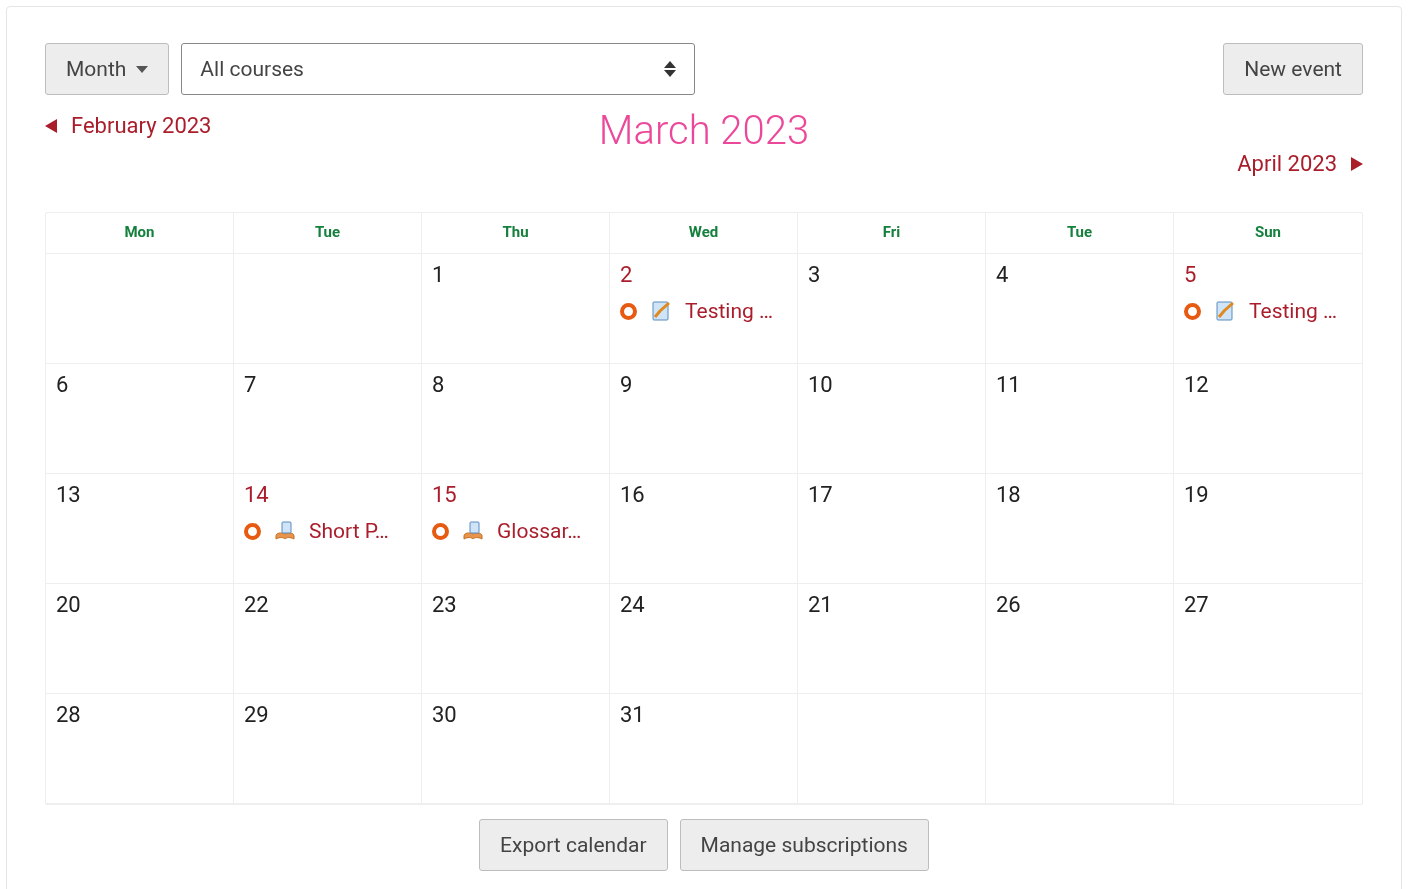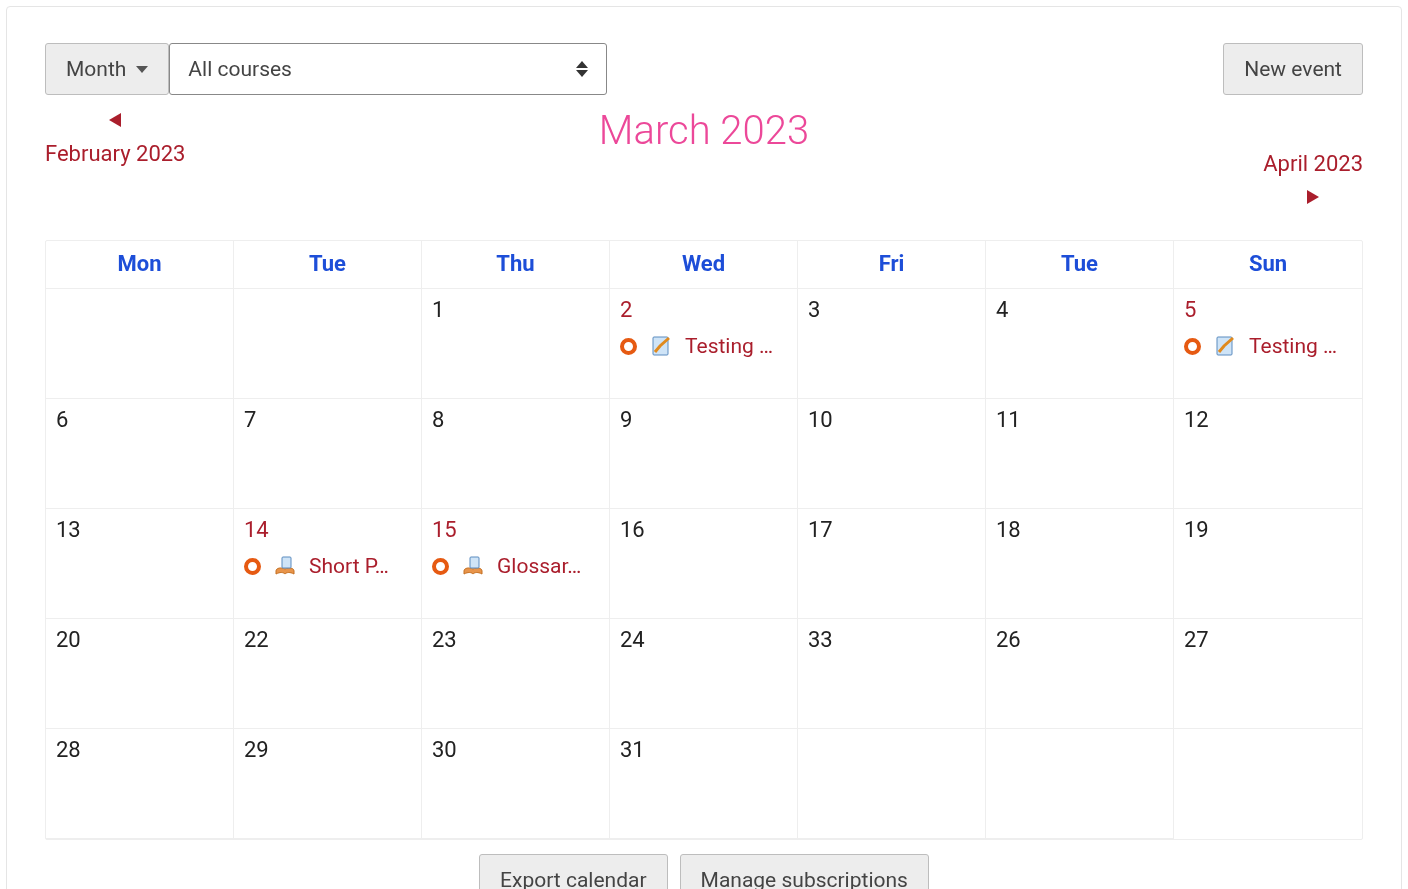--- a/index.html
+++ b/index.html
@@ -16,20 +16,21 @@
   }
   .panel {
     border: 1px solid #e5e5e5;
     border-radius: 4px;
     padding: 36px 38px 24px 38px;
   }
   
   .controls {
     display: flex;
     align-items: center;
+    gap: 12px;
     margin-bottom: 18px;
   }
   .spacer { flex: 1; }
   .btn {
     display: inline-flex;
     align-items: center;
     justify-content: center;
     gap: 10px;
     height: 52px;
     padding: 0 20px;
@@ -39,21 +40,21 @@
     font-size: 21px;
     color: #444;
     cursor: pointer;
     user-select: none;
   }
   .select {
     display: inline-flex;
     align-items: center;
     justify-content: space-between;
     height: 52px;
-    width: 438px;
+    width: 514px;
     padding: 0 18px;
     background: #fff;
     border: 1px solid #888;
     border-radius: 3px;
     font-size: 21px;
     color: #444;
     cursor: pointer;
     user-select: none;
   }
   .caret-down {
@@ -89,21 +90,20 @@
     margin-bottom: 4px;
   }
   .nav-link {
     display: inline-flex;
     align-items: center;
     gap: 14px;
     color: #aa1e2c;
     font-size: 22px;
     cursor: pointer;
     user-select: none;
-    flex-direction: column;
   }
   .nav-link.right { margin-left: auto; margin-top: 38px; }
   .tri-left, .tri-right {
     width: 0; height: 0;
     display: inline-block;
   }
   .tri-left {
     border-top: 7px solid transparent;
     border-bottom: 7px solid transparent;
     border-right: 12px solid #aa1e2c;
@@ -127,23 +127,23 @@
     margin-top: 36px;
     border: 1px solid #eee;
     border-radius: 2px;
   }
   .cal-head {
     display: grid;
     grid-template-columns: repeat(7, 1fr);
   }
   .cal-head .col {
     text-align: center;
-    font-size: 22px;
+    font-size: 15px;
     font-weight: 700;
-    color: #1d4ed8;
+    color: #15803d;
     padding: 10px 0 12px 0;
     border-right: 1px solid #eee;
     border-bottom: 1px solid #eee;
   }
   .cal-head .col:last-child { border-right: none; }
   .cal-body {
     display: grid;
     grid-template-columns: repeat(7, 1fr);
   }
   .cell {
@@ -287,21 +287,21 @@
               <span class="label">Glossar…</span>
             </div></div>
           <div class="cell"><span class="daynum">16</span></div>
           <div class="cell"><span class="daynum">17</span></div>
           <div class="cell"><span class="daynum">18</span></div>
           <div class="cell"><span class="daynum">19</span></div>
           <div class="cell"><span class="daynum">20</span></div>
           <div class="cell"><span class="daynum">22</span></div>
           <div class="cell"><span class="daynum">23</span></div>
           <div class="cell"><span class="daynum">24</span></div>
-          <div class="cell"><span class="daynum">33</span></div>
+          <div class="cell"><span class="daynum">21</span></div>
           <div class="cell"><span class="daynum">26</span></div>
           <div class="cell"><span class="daynum">27</span></div>
           <div class="cell"><span class="daynum">28</span></div>
           <div class="cell"><span class="daynum">29</span></div>
           <div class="cell"><span class="daynum">30</span></div>
           <div class="cell"><span class="daynum">31</span></div>
           <div class="cell"></div>
           <div class="cell"></div>
         </div>
     </div>

